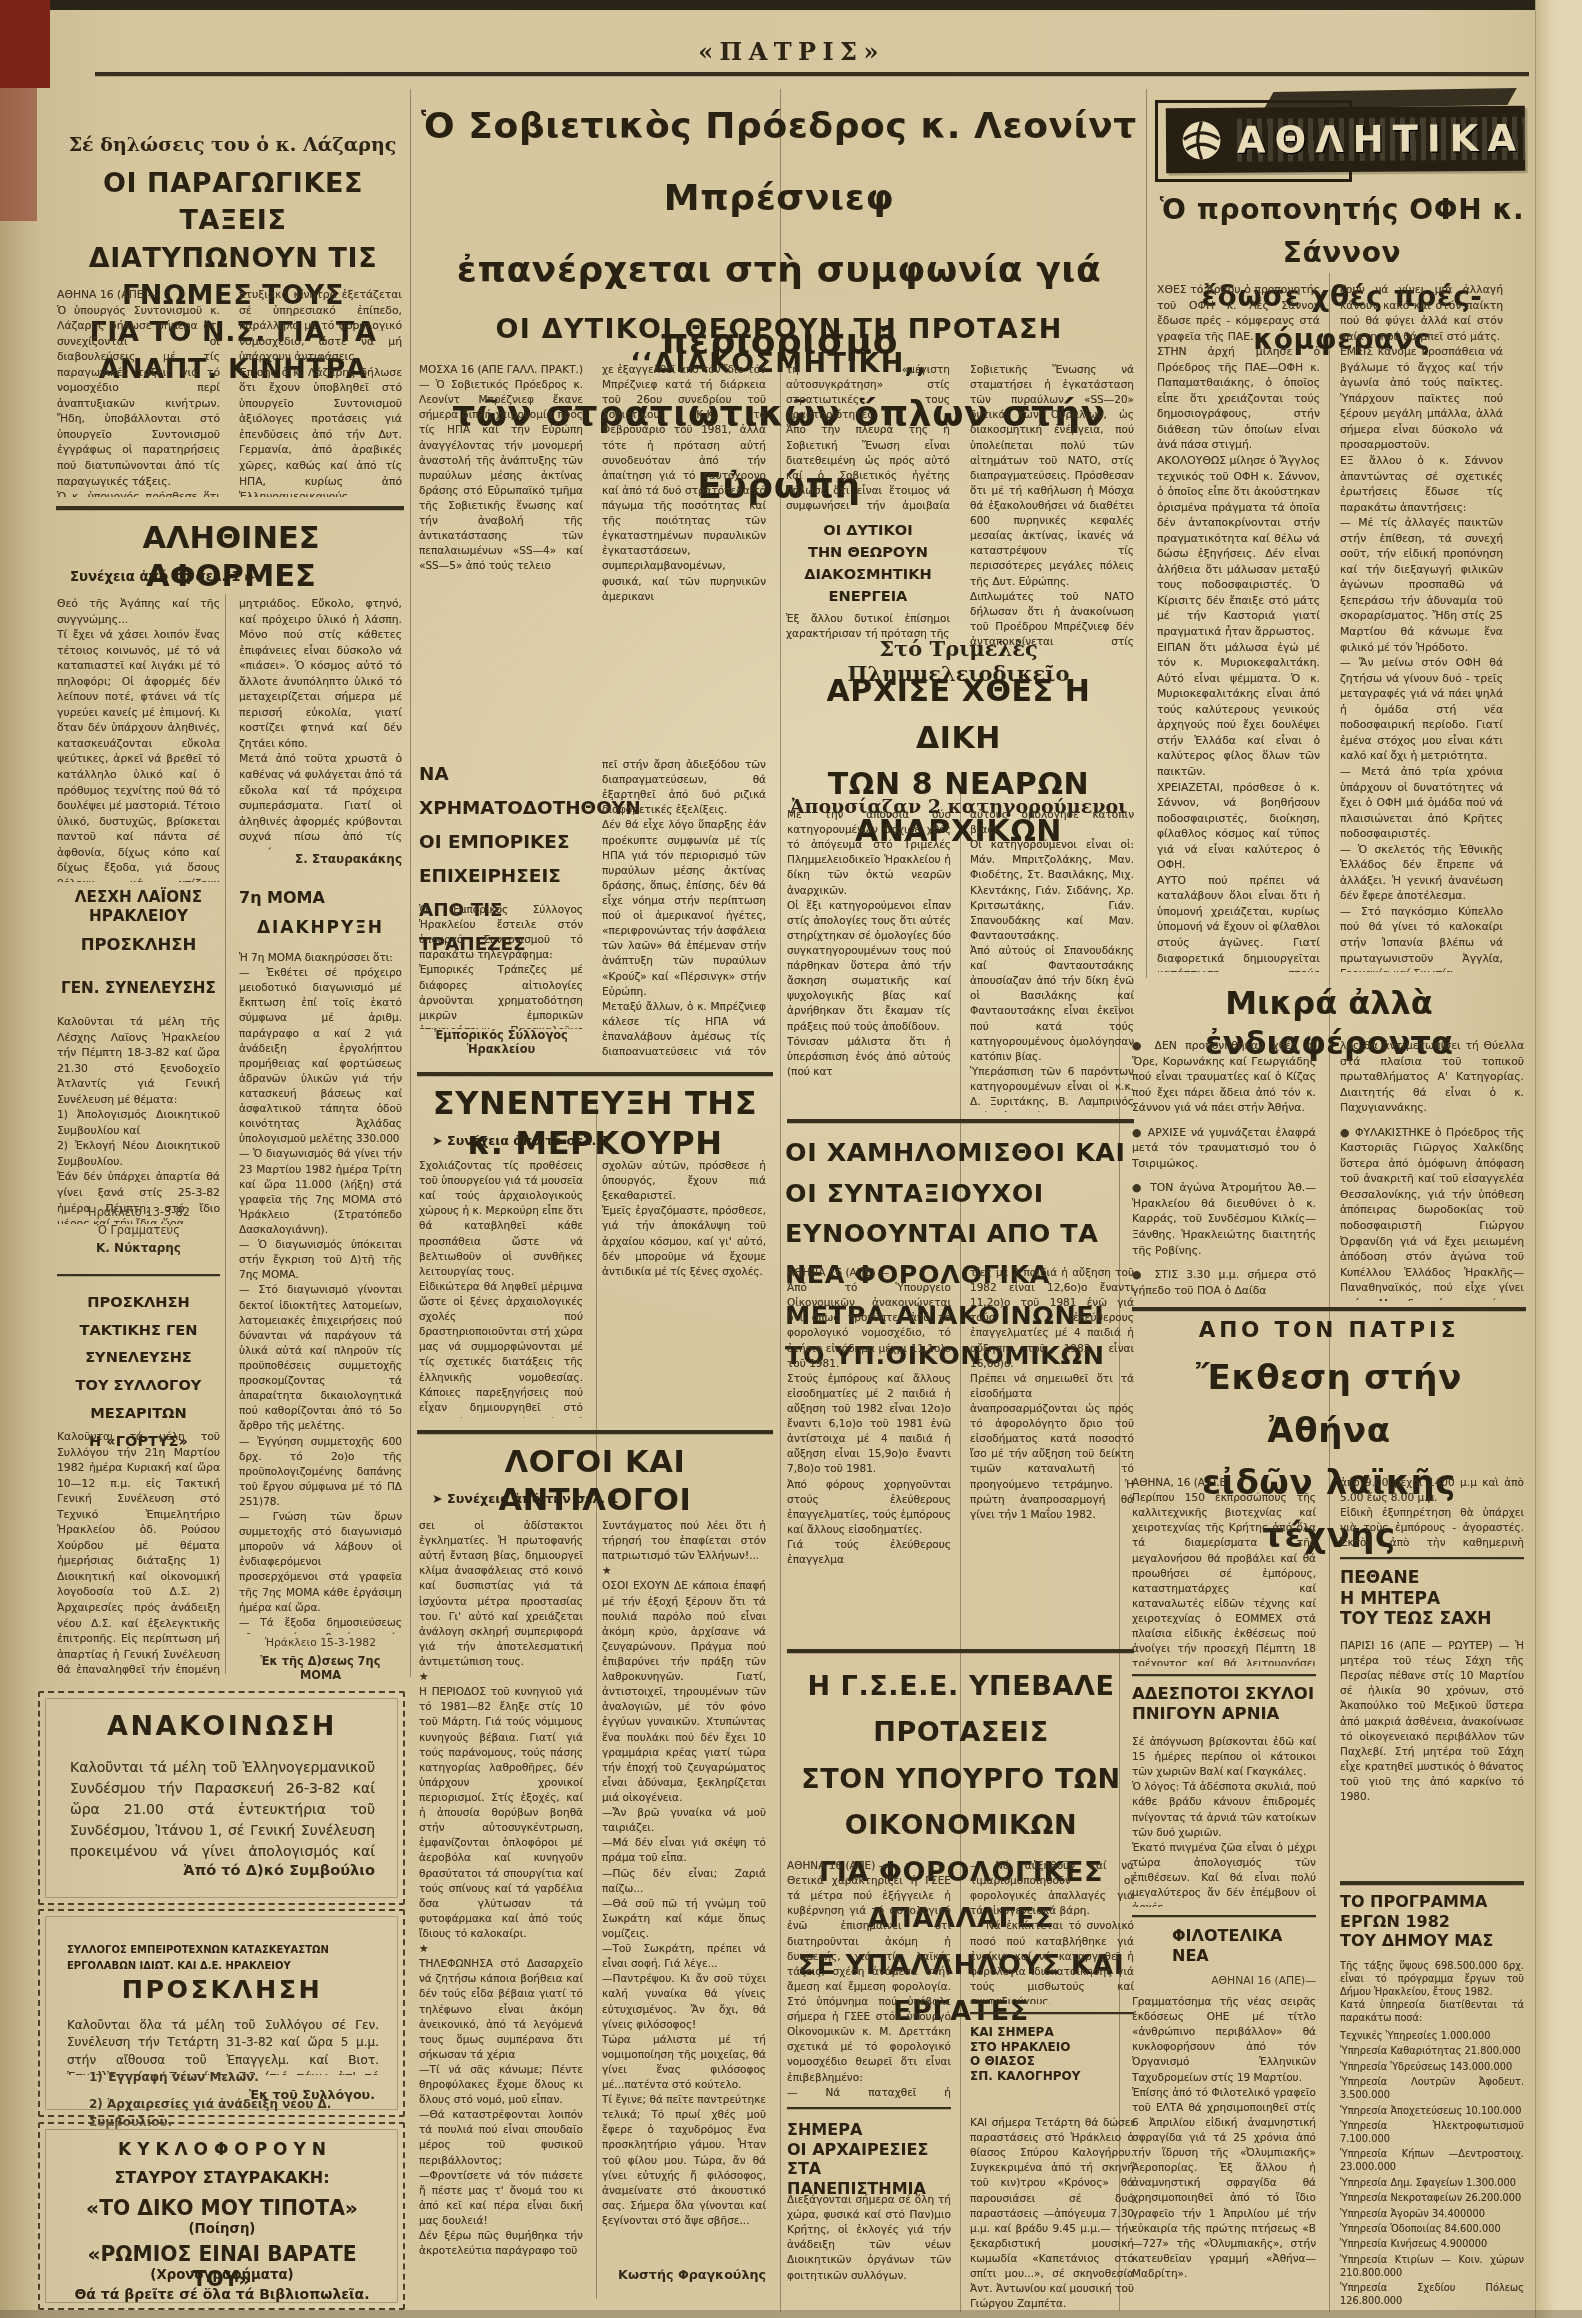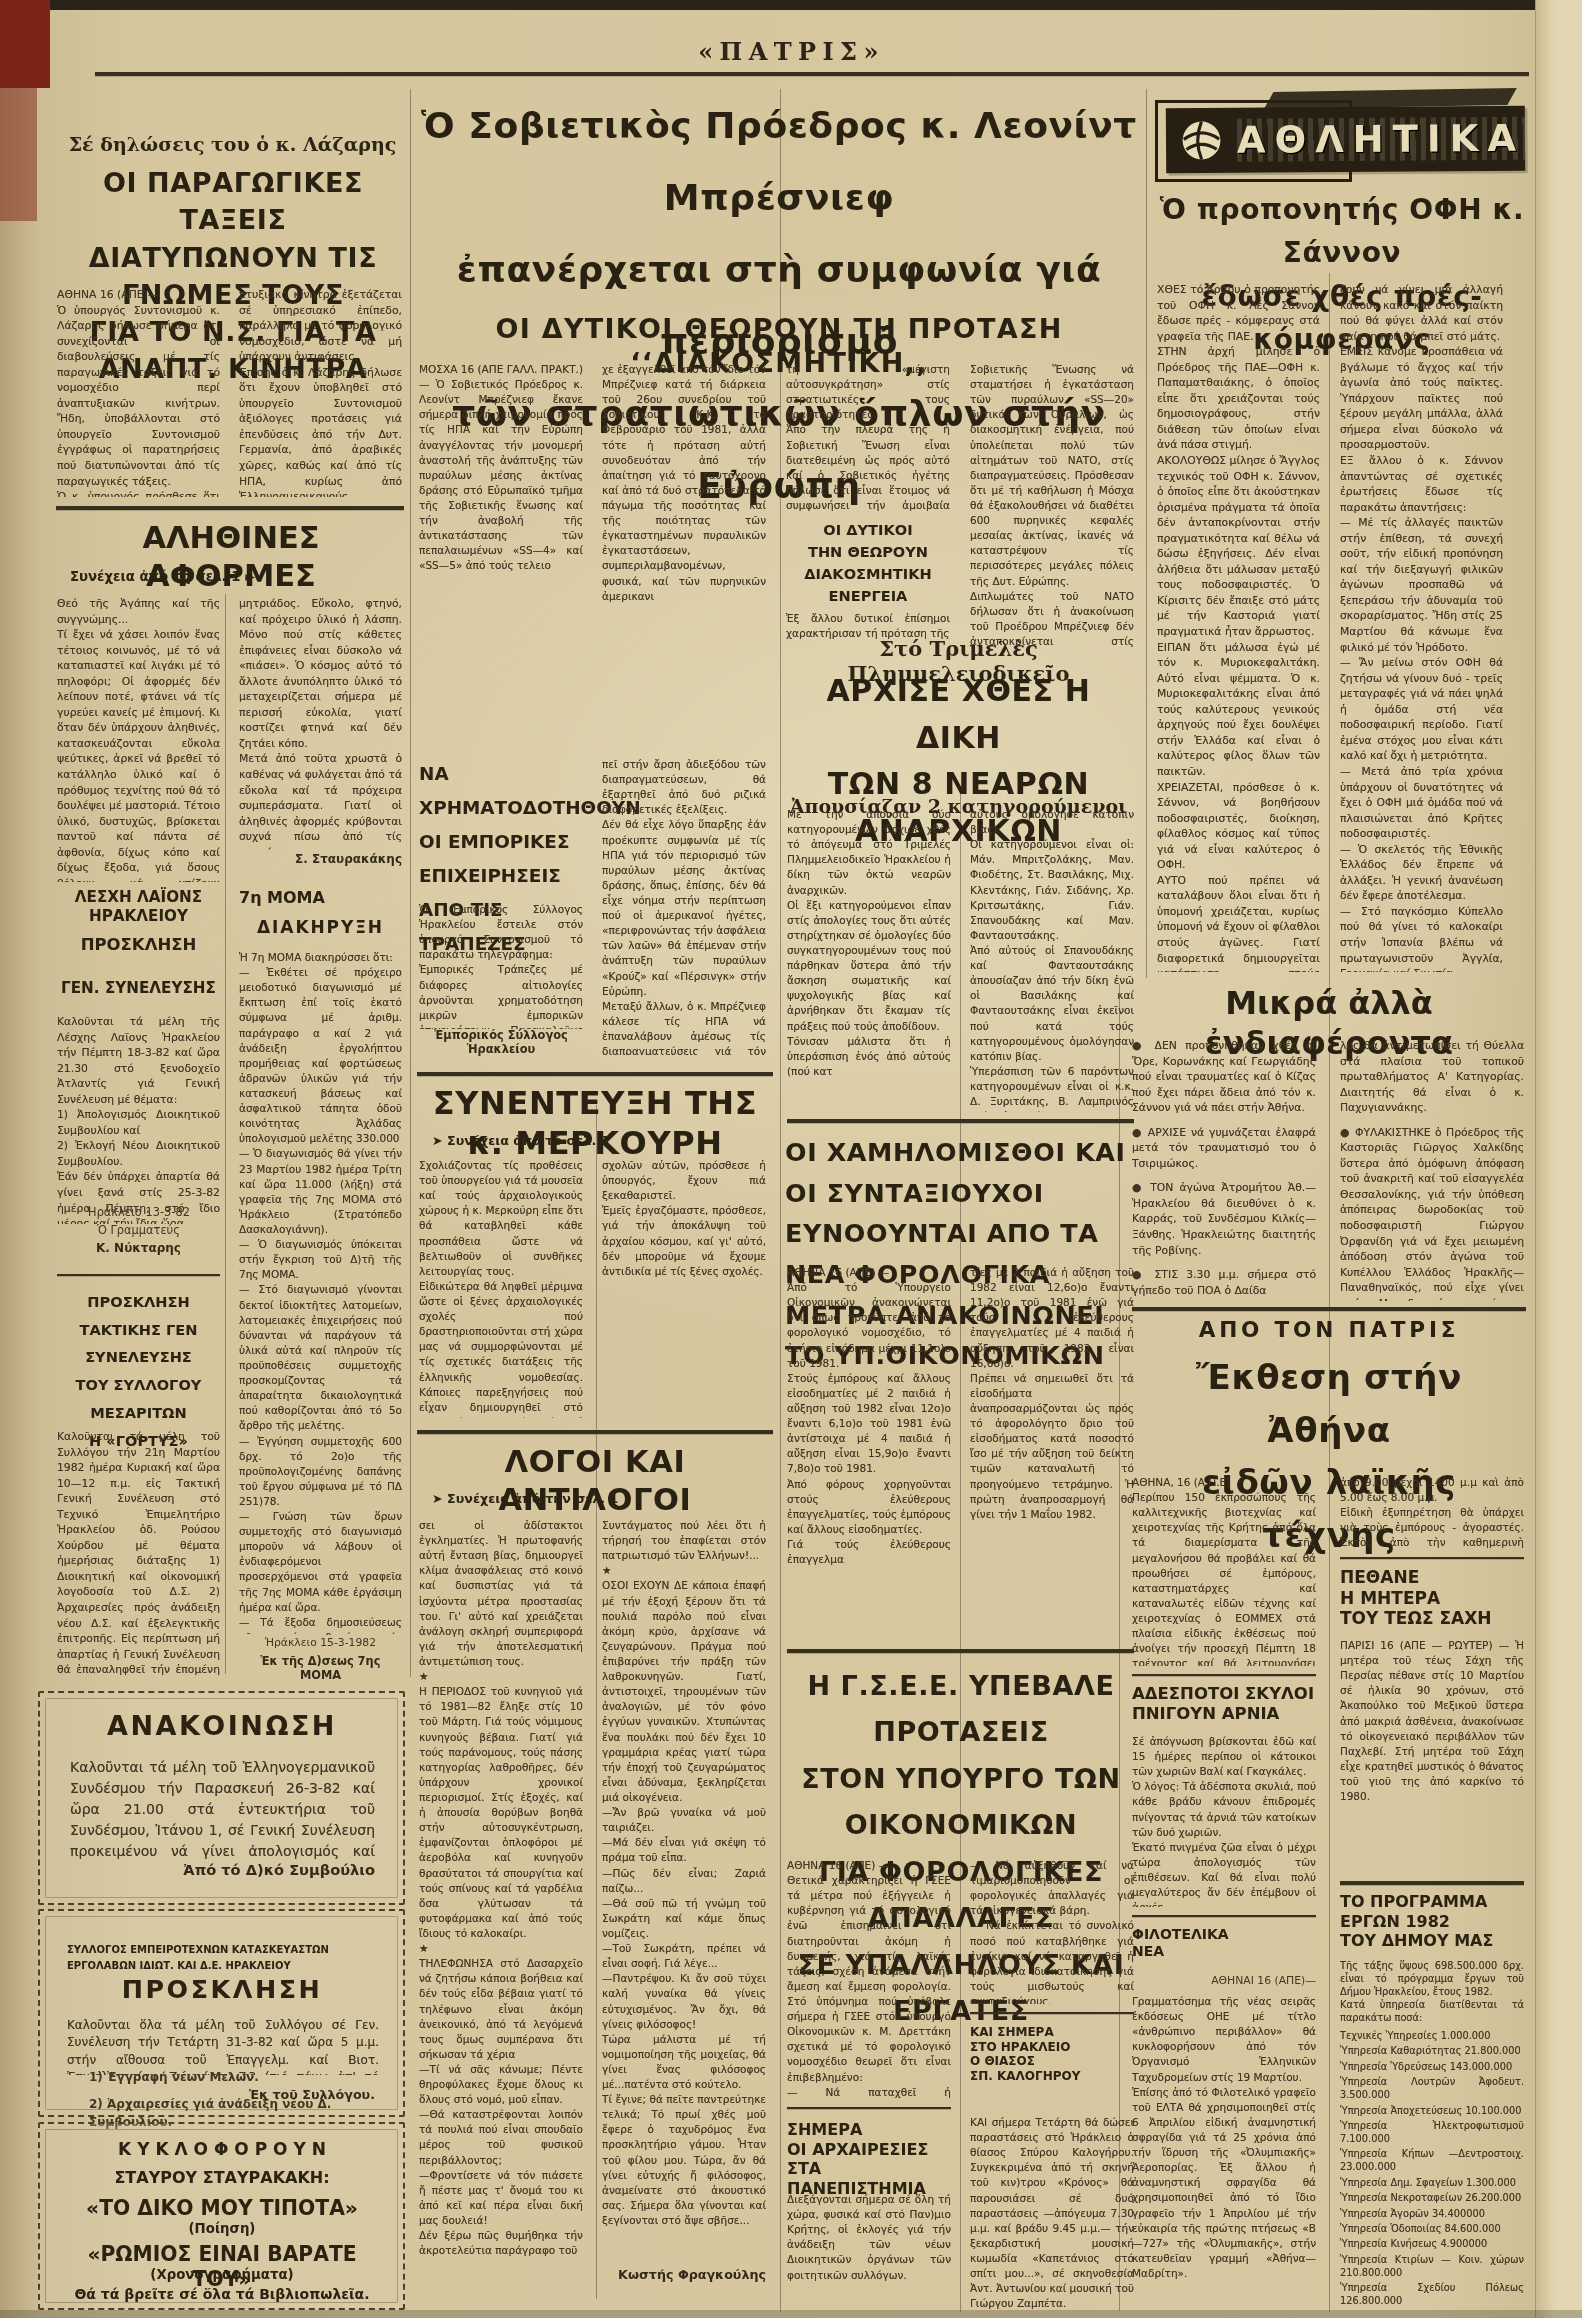--- a/index.html
+++ b/index.html
@@ -331,21 +331,21 @@
 <div class="col" style="left:1340px;top:1638px;width:184px;height:235px;">ΠΑΡΙΣΙ 16 (ΑΠΕ — ΡΩΥΤΕΡ) — Ἡ μητέρα τοῦ τέως Σάχη τῆς Περσίας πέθανε στίς 10 Μαρτίου σέ ἡλικία 90 χρόνων, στό Ἀκαπούλκο τοῦ Μεξικοῦ ὕστερα ἀπό μακριά ἀσθένεια, ἀνακοίνωσε τό οἰκογενειακό περιβάλλον τῶν Παχλεβί. Στή μητέρα τοῦ Σάχη εἶχε κρατηθεῖ μυστικός ὁ θάνατος τοῦ γιοῦ της ἀπό καρκίνο τό 1980.</div>
 
 <div class="hrule thin" style="left:1132px;top:1674px;width:184px;"></div>
 <div class="abs blockhead" style="left:1132px;top:1684px;width:184px;font-size:16.5px;">ΑΔΕΣΠΟΤΟΙ ΣΚΥΛΟΙ
 ΠΝΙΓΟΥΝ ΑΡΝΙΑ</div>
 <div class="col" style="left:1132px;top:1734px;width:184px;height:173px;">Σέ ἀπόγνωση βρίσκονται ἐδῶ καί 15 ἡμέρες περίπου οἱ κάτοικοι τῶν χωριῶν Βαλί καί Γκαγκάλες.
 Ὁ λόγος: Τά ἀδέσποτα σκυλιά, πού κάθε βράδυ κάνουν ἐπιδρομές πνίγοντας τά ἀρνιά τῶν κατοίκων τῶν δυό χωριῶν.
 Ἑκατό πνιγμένα ζῶα εἶναι ὁ μέχρι τώρα ἀπολογισμός τῶν ἐπιθέσεων. Καί θά εἶναι πολύ μεγαλύτερος ἄν δέν ἐπέμβουν οἱ ἀρχές...</div>
 
 <div class="hrule thin" style="left:1132px;top:1915px;width:184px;"></div>
-<div class="abs blockhead" style="left:1132px;top:1926px;width:184px;font-size:14px;">ΦΙΛΟΤΕΛΙΚΑ
+<div class="abs blockhead" style="left:1172px;top:1926px;width:184px;font-size:16px;">ΦΙΛΟΤΕΛΙΚΑ
 ΝΕΑ</div>
 <div class="abs rt" style="left:1132px;top:1974px;width:184px;font-size:10.8px;color:#403622;">ΑΘΗΝΑΙ 16 (ΑΠΕ)—</div>
 <div class="col" style="left:1132px;top:1994px;width:184px;height:318px;">Γραμματόσημα τῆς νέας σειρᾶς ἐκδόσεως ΟΗΕ μέ τίτλο «ἀνθρώπινο περιβάλλον» θά κυκλοφορήσουν ἀπό τόν Ὀργανισμό Ἑλληνικῶν Ταχυδρομείων στίς 19 Μαρτίου.
 Ἐπίσης ἀπό τό Φιλοτελικό γραφεῖο τοῦ ΕΛΤΑ θά χρησιμοποιηθεῖ στίς 6 Ἀπριλίου εἰδική ἀναμνηστική σφραγίδα γιά τά 25 χρόνια ἀπό τήν ἵδρυση τῆς «Ὀλυμπιακῆς» Ἀεροπορίας. Ἐξ ἄλλου ἡ ἀναμνηστική σφραγίδα θά χρησιμοποιηθεῖ ἀπό τό ἴδιο γραφεῖο τήν 1 Ἀπριλίου μέ τήν εὐκαιρία τῆς πρώτης πτήσεως «Β—727» τῆς «Ὀλυμπιακῆς», στήν κατευθεῖαν γραμμή «Ἀθήνα—Μαδρίτη».</div>
 
 <div class="hrule" style="left:1340px;top:1881px;width:184px;"></div>
 <div class="abs blockhead" style="left:1340px;top:1892px;width:184px;font-size:16px;">ΤΟ ΠΡΟΓΡΑΜΜΑ
 ΕΡΓΩΝ 1982
 ΤΟΥ ΔΗΜΟΥ ΜΑΣ</div>
 <div class="col" style="left:1340px;top:1960px;width:184px;height:69px;font-size:9.8px;line-height:1.32;">Τῆς τάξης ὕψους 698.500.000 δρχ. εἶναι τό πρόγραμμα ἔργων τοῦ Δήμου Ἡρακλείου, ἔτους 1982.

